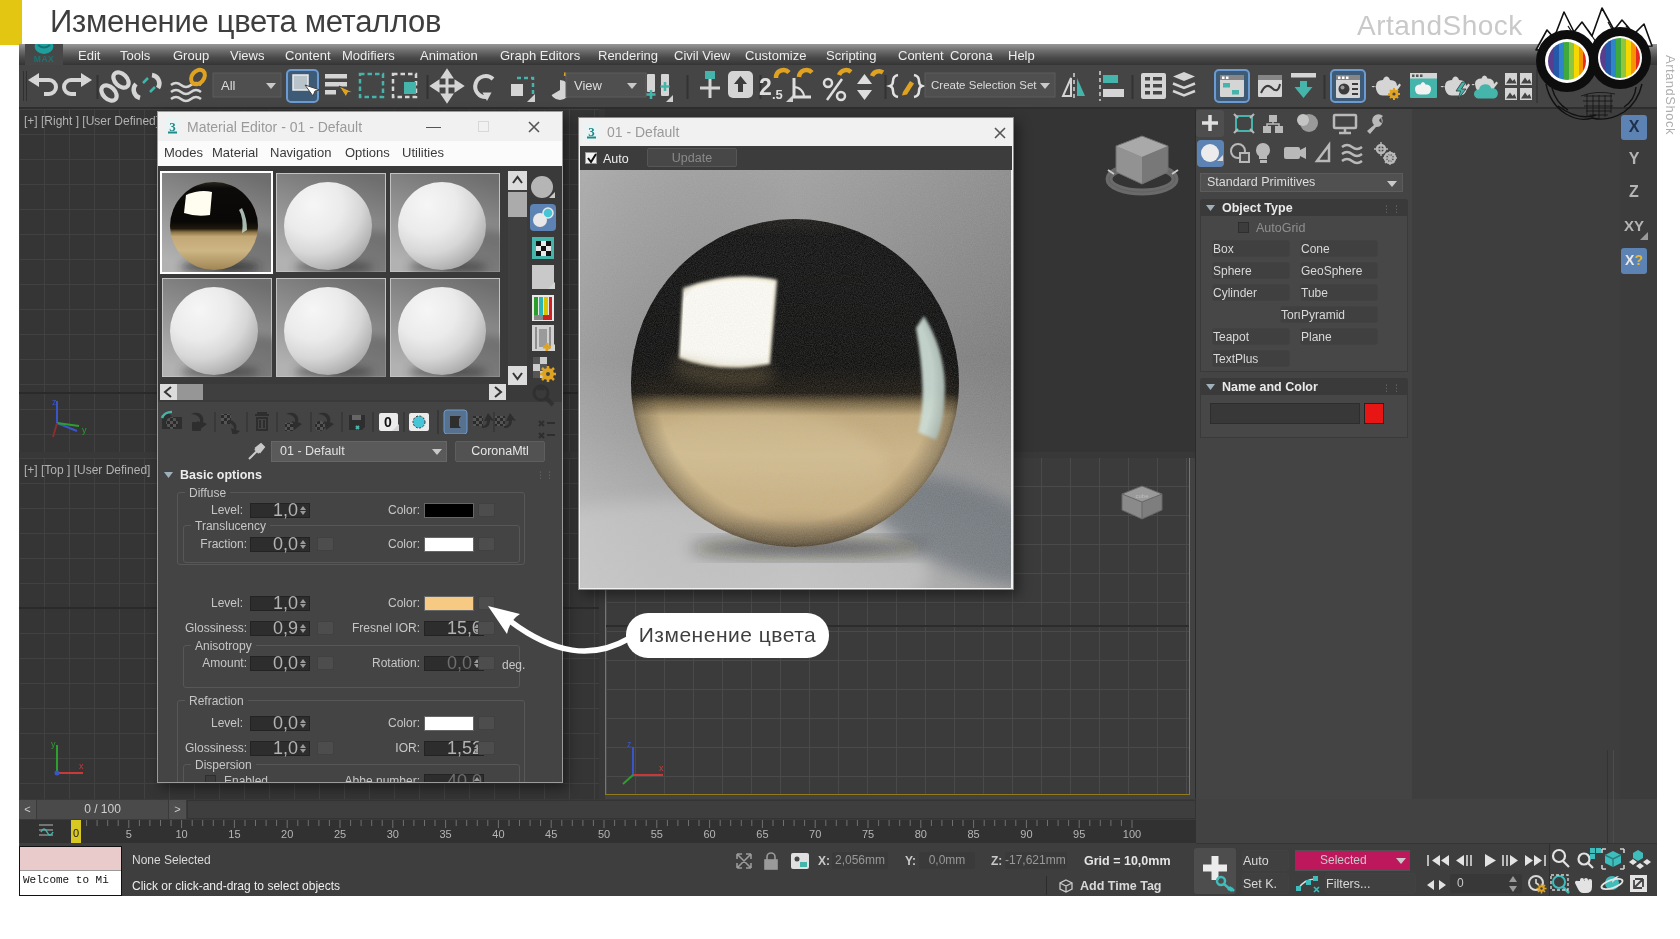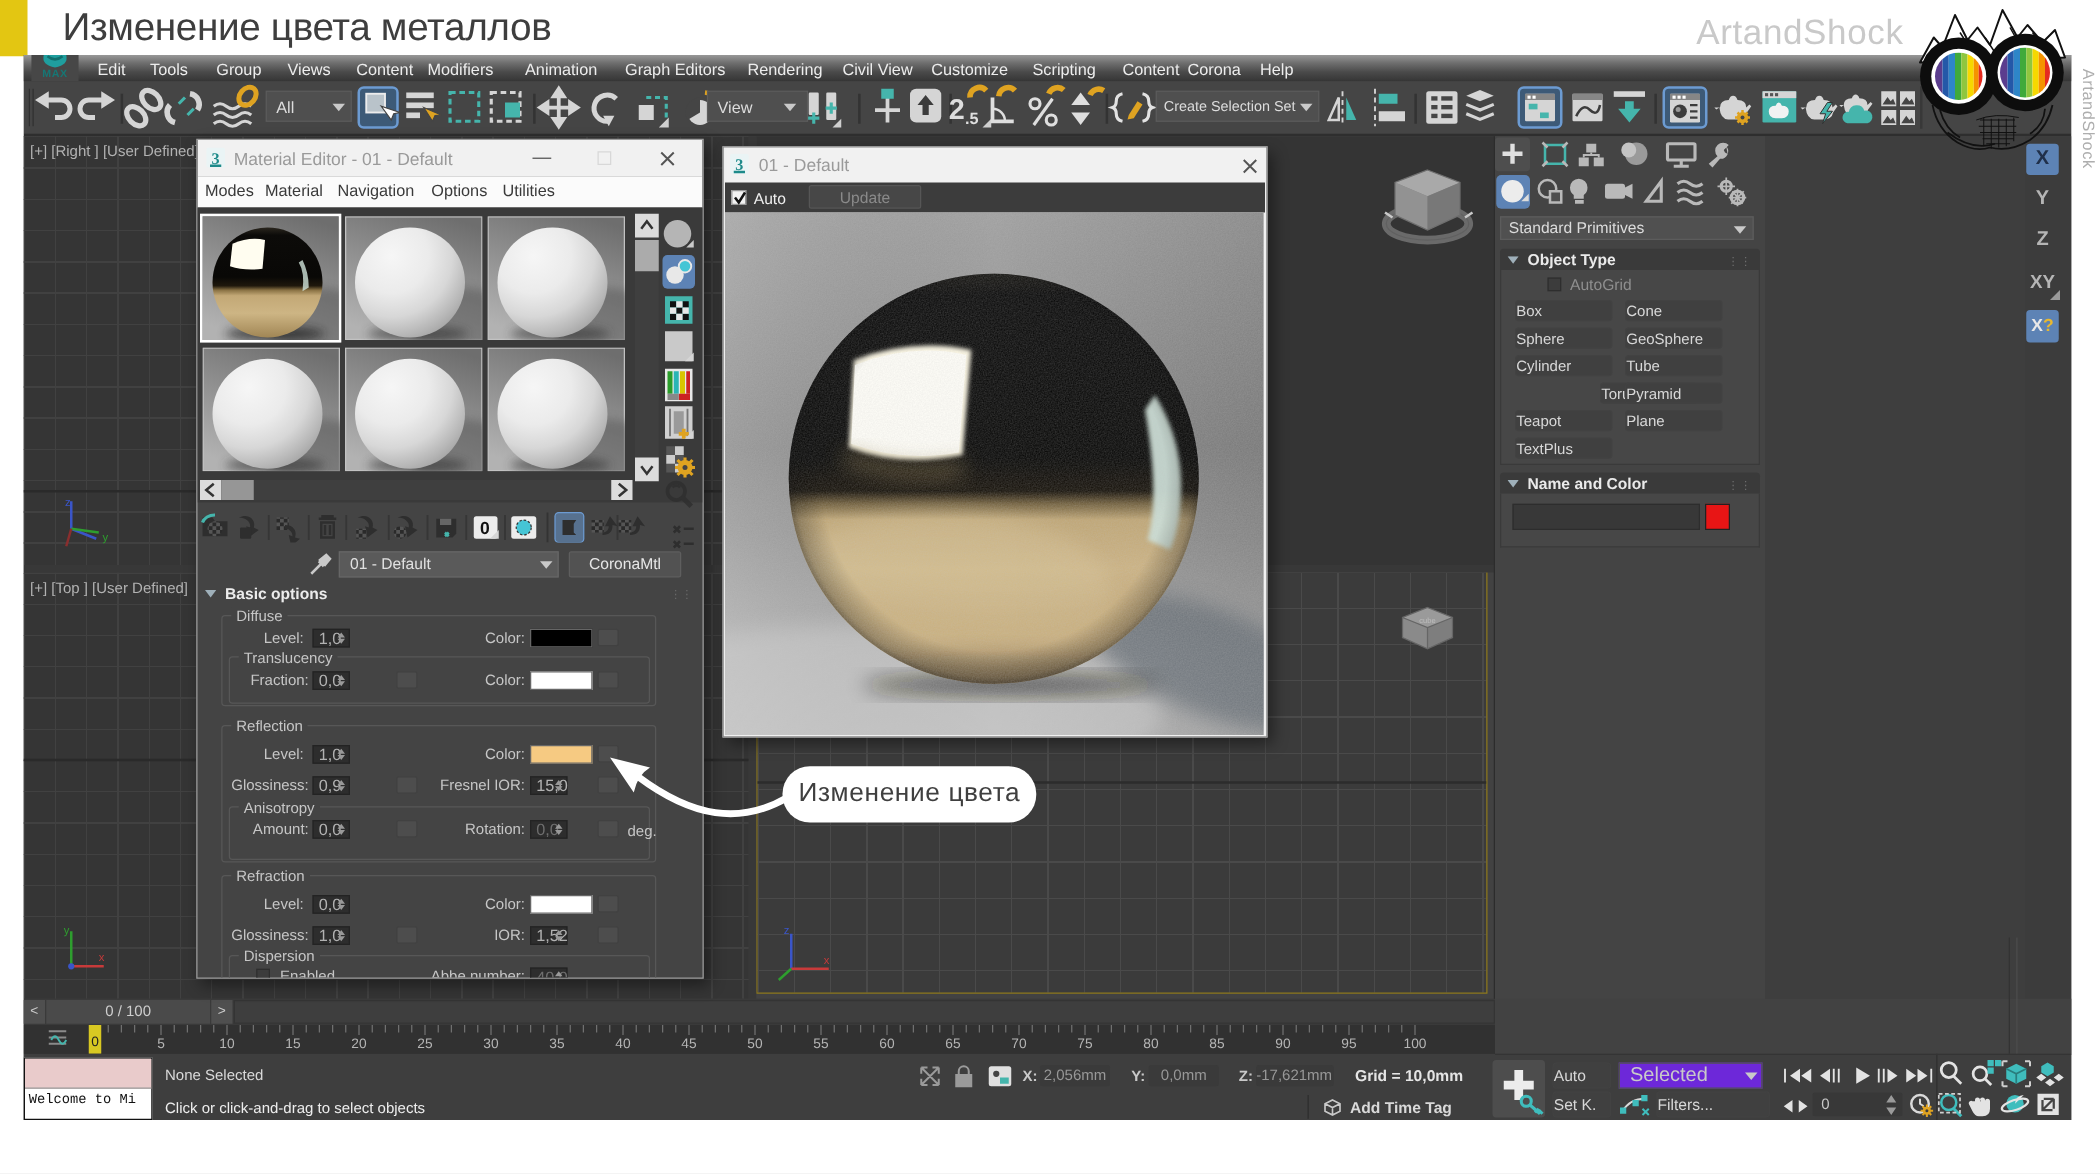--- a/index.html
+++ b/index.html
@@ -2,21 +2,21 @@
 <html><head><meta charset="utf-8"><style>
 *{margin:0;padding:0;box-sizing:border-box}
 html,body{width:1680px;height:939px;background:#fff;font-family:"Liberation Sans",sans-serif;overflow:hidden}
 .a{position:absolute}
 .txt{color:#cfcfcf;font-size:12px;white-space:nowrap}
 .btn{background:#404040;border-radius:3px;color:#d8d8d8;font-size:12px;text-align:left;border:1px solid #424242}
 .map{background:#4d4d4d;border:1px solid #414141;border-radius:2px}
 .grp{border:1px solid #575757;border-radius:3px}
 .grplab{position:absolute;top:-7px;left:7px;background:#444;padding:0 4px;color:#c6c6c6;font-size:12px;white-space:nowrap}
 .lbl{position:absolute;color:#c6c6c6;font-size:12px;text-align:right;white-space:nowrap}
-.sp{position:absolute;width:30px;height:15px;background:#2d2d2d;border:1px solid #232323;color:#b2b2b2;font-size:13px;line-height:13px;padding-left:4px}
+.sp{position:absolute;width:60px;height:15px;background:#2d2d2d;border:1px solid #232323;color:#b2b2b2;font-size:18px;line-height:13px;padding-left:22px}
 .sp::before{content:"";position:absolute;right:3px;top:2px;border-left:3.5px solid transparent;border-right:3.5px solid transparent;border-bottom:4px solid #999}
 .sp::after{content:"";position:absolute;right:3px;bottom:2px;border-left:3.5px solid transparent;border-right:3.5px solid transparent;border-top:4px solid #999}
 </style></head>
 <body>
 
 <div class="a" style="left:0;top:0;width:22px;height:45px;background:#e3c612"></div>
 <div class="a" style="left:50px;top:4px;font-size:31px;color:#3e3e3e;letter-spacing:-.3px">Изменение цвета металлов</div>
 <div class="a" style="left:1357px;top:10px;font-size:28px;color:#c9c9c9;letter-spacing:.5px">ArtandShock</div>
 <div class="a" style="left:1663px;top:55px;color:#aeaeae;font-size:13px;writing-mode:vertical-rl;letter-spacing:.5px">ArtandShock</div>
 
@@ -522,21 +522,21 @@
 <div class="a" style="left:1607px;top:750px;width:1px;height:93px;background:#333"></div>
 <div class="a" style="left:1613px;top:750px;width:1px;height:93px;background:#4c4c4c"></div>
 <div class="a" style="left:1194px;top:848px;width:42px;height:46px;background:#4d4d4d;border-radius:3px"></div>
 <svg class="a" style="left:1194px;top:848px" width="42" height="46">
       <path d="M21 8 v24 M9 20 h24" stroke="#ececec" stroke-width="7"></path>
       <circle cx="27" cy="33" r="4" fill="none" stroke="#3fbdbd" stroke-width="2.5"></circle>
       <path d="M30 36 l8 7 M34 42 l3 -3 M37 40 l3 3" stroke="#3fbdbd" stroke-width="2.5" fill="none"></path>
     </svg>
 <div class="a btn" style="left:1242px;top:850px;width:47px;height:21px;line-height:20px;font-size:12.5px">Auto</div>
 <div class="a btn" style="left:1242px;top:873px;width:47px;height:21px;line-height:20px;font-size:12.5px">Set K.</div>
-<div class="a" style="left:1295px;top:850px;width:115px;height:21px;background:#6d28d9;border:1px solid #515151;color:#c9c9c9;font-size:16px;line-height:19px;padding-left:8px">Selected</div>
+<div class="a" style="left:1295px;top:850px;width:115px;height:21px;background:#be185d;border:1px solid #515151;color:#c9c9c9;font-size:12px;line-height:19px;padding-left:24px">Selected</div>
 <svg class="a" style="left:1395px;top:857px" width="12" height="8">
       <path d="M1 1 l5 6 5 -6 Z" fill="#c9c9c9"></path>
     </svg>
 <svg class="a" style="left:1294px;top:873px" width="26" height="21">
       <path d="M4 16 q6 -10 18 -10" fill="none" stroke="#d9d9d9" stroke-width="1.6"></path>
       <rect x="2" y="13" width="5" height="5" fill="#3fbdbd"></rect>
       <rect x="12" y="7" width="5" height="5" fill="#3fbdbd"></rect>
       <rect x="19" y="3" width="5" height="5" fill="#3fbdbd"></rect>
       <path d="M20 14 l5 5 M25 14 l-5 5" stroke="#3fbdbd" stroke-width="1.6"></path>
     </svg>
@@ -957,23 +957,20 @@
  <div class="a grp" style="left:25px;top:413px;width:337px;height:38px">
         <span class="grplab">Translucency</span>
       </div>
  <div class="a lbl" style="left:19px;top:425px;width:70px">Fraction:</div>
  <div class="a sp" style="left:92px;top:425px">0,0</div>
  <div class="a map" style="left:159px;top:425px;width:17px;height:14px"></div>
  <div class="a lbl" style="left:192px;top:425px;width:70px">Color:</div>
  <div class="a" style="left:266px;top:425px;width:50px;height:15px;background:#fff;border:1px solid #666"></div>
  <div class="a map" style="left:320px;top:425px;width:17px;height:14px"></div>
 
- <div class="a grp" style="left:19px;top:468px;width:348px;height:110px">
-        <span class="grplab">Reflection</span>
-      </div>
  <div class="a lbl" style="left:15px;top:484px;width:70px">Level:</div>
  <div class="a sp" style="left:92px;top:484px">1,0</div>
  <div class="a lbl" style="left:192px;top:484px;width:70px">Color:</div>
  <div class="a" style="left:266px;top:484px;width:50px;height:15px;background:#f6ca82;border:1px solid #666"></div>
  <div class="a map" style="left:320px;top:484px;width:17px;height:14px"></div>
  <div class="a lbl" style="left:19px;top:509px;width:70px">Glossiness:</div>
  <div class="a sp" style="left:92px;top:509px">0,9</div>
  <div class="a map" style="left:159px;top:509px;width:17px;height:14px"></div>
  <div class="a lbl" style="left:182px;top:509px;width:80px">Fresnel IOR:</div>
  <div class="a sp" style="left:266px;top:509px">15,0</div>

